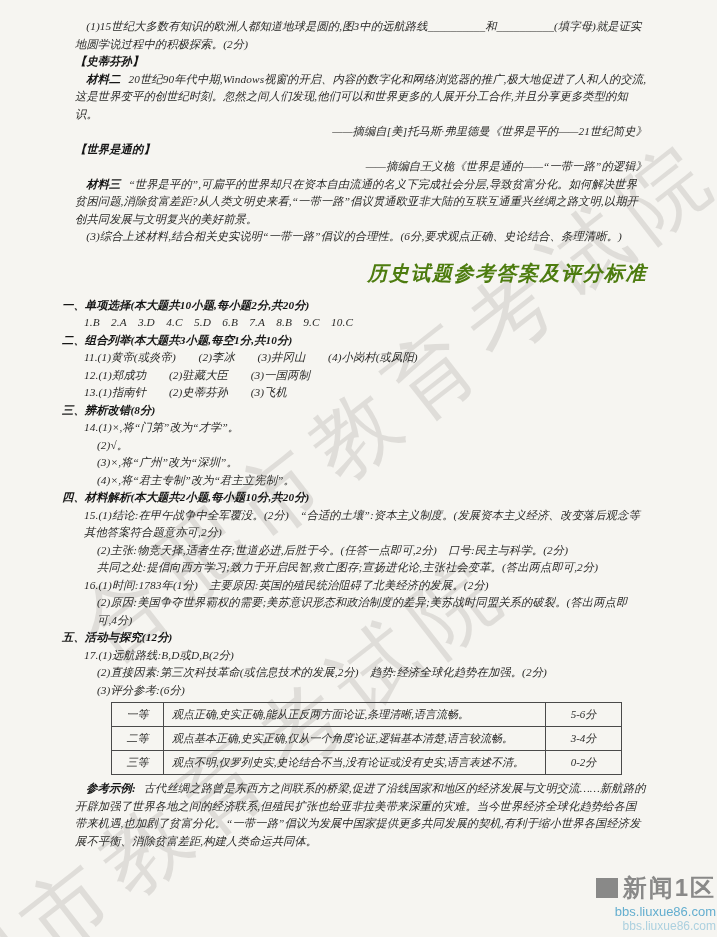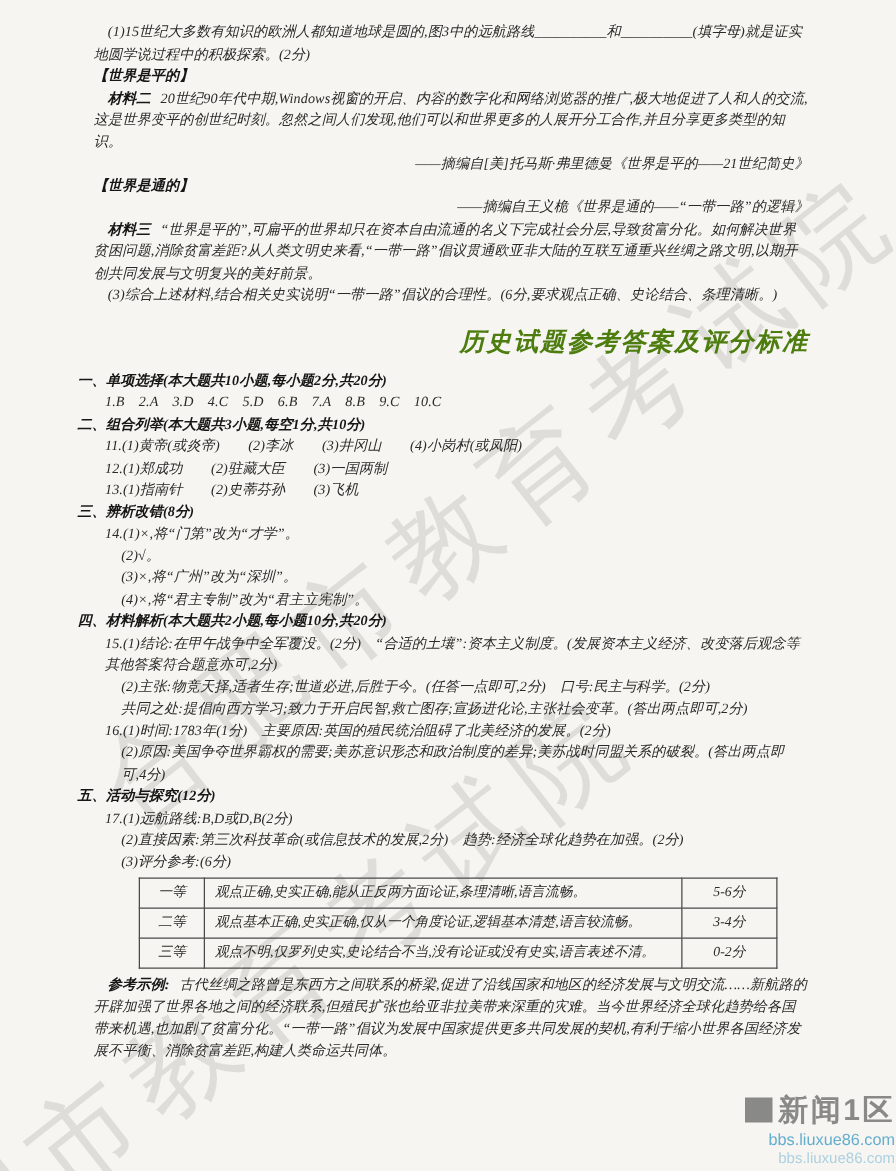--- a/index.html
+++ b/index.html
@@ -63,21 +63,21 @@
 <div class="page">
 
   <div class="wm wm1">合肥市教育考试院</div>
   <div class="wm wm2">合肥市教育考试院</div>
 
   <div class="content">
 
     <div class="qblock">
       <p class="line ti">(1)15世纪大多数有知识的欧洲人都知道地球是圆的,图3中的远航路线__________和__________(填字母)就是证实地圆学说过程中的积极探索。(2分)</p>
 
-      <p class="line bold">【世界是平的】</p>
+      <p class="line bold">【史蒂芬孙】</p>
 
       <p class="line ti"><span class="mlabel">材料二</span><span>20世纪90年代中期,Windows视窗的开启、内容的数字化和网络浏览器的推广,极大地促进了人和人的交流,这是世界变平的创世纪时刻。忽然之间人们发现,他们可以和世界更多的人展开分工合作,并且分享更多类型的知识。</span></p>
 
       <p class="line right">——摘编自[美]托马斯·弗里德曼《世界是平的——21世纪简史》</p>
 
 
       <p class="line bold">【世界是通的】</p>
 
       <p class="line right">——摘编自王义桅《世界是通的——“一带一路”的逻辑》</p>
 

